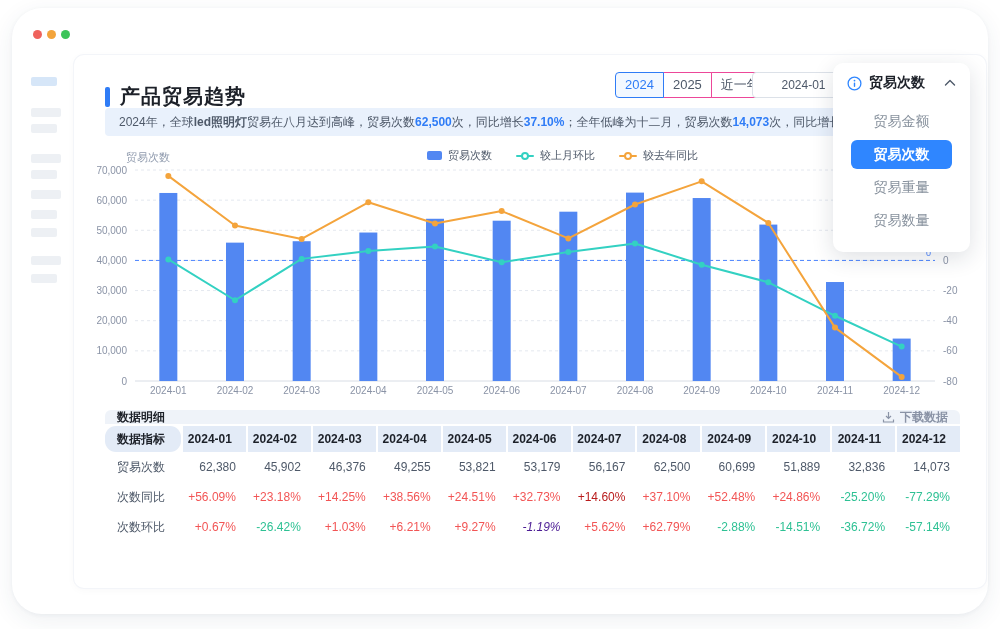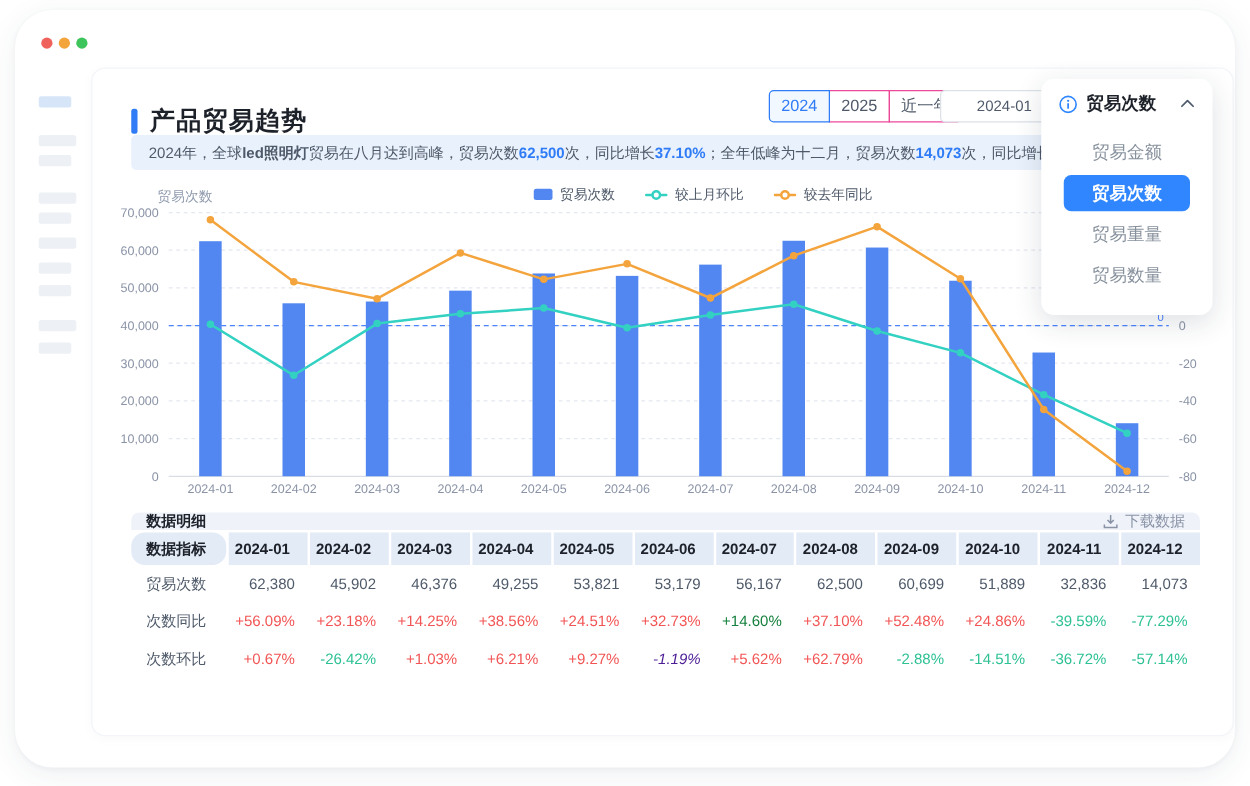--- a/index.html
+++ b/index.html
@@ -57,21 +57,21 @@
   .lg-line { width:18px; height:10px; position:relative; }
   .lg-line i { position:absolute; left:0; right:0; top:4px; height:2px; border-radius:1px; }
   .lg-line b { position:absolute; left:5px; top:1px; width:8px; height:8px; border-radius:50%;
                background:#fff; border:2px solid; }
 
   
   .table-wrap { position:absolute; left:31px; top:355px; width:855px; font-size:12px; }
   .tbl-title { height:14px; background:#EFF3F9; border-radius:6px 6px 0 0;
                display:flex; align-items:center; padding:0 12px; font-weight:700; color:#1D2129; }
   .download-btn { margin-left:auto; display:flex; align-items:center; gap:5px;
-                  font-weight:400; color:#8A93A6; cursor:pointer; }
+                  font-weight:700; color:#8A93A6; cursor:pointer; }
   .tbl-head, .tbl-row { display:grid; grid-template-columns:76px repeat(12, 1fr); gap:2px; }
   .tbl-head { margin-top:2px; }
   .tbl-head > div { background:#E3EBF7; height:26px; line-height:26px; font-weight:700;
                     color:#1D2129; text-align:right; padding-right:14px; }
   .tbl-head > div:first-child { text-align:left; padding:0 0 0 12px;border-radius:11px; }
   .tbl-row { height:30px; align-items:center; background:#fff; }
   .tbl-row > div { text-align:right; padding-right:10px; color:#4E5969; }
   .tbl-row > div:first-child { text-align:left; padding:0 0 0 12px; }
 
   
@@ -277,25 +277,25 @@
             <div>14,073</div>
           </div>
           <div class="tbl-row">
             <div>次数同比</div>
             <div style="color: rgb(242, 85, 85);">+56.09%</div>
             <div style="color: rgb(242, 85, 85);">+23.18%</div>
             <div style="color: rgb(242, 85, 85);">+14.25%</div>
             <div style="color: rgb(242, 85, 85);">+38.56%</div>
             <div style="color: rgb(242, 85, 85);">+24.51%</div>
             <div style="color: rgb(242, 85, 85);">+32.73%</div>
-            <div style="color: #15803d;">+14.60%</div>
+            <div style="color: #b91c1c;">+14.60%</div>
             <div style="color: rgb(242, 85, 85);">+37.10%</div>
             <div style="color: rgb(242, 85, 85);">+52.48%</div>
             <div style="color: rgb(242, 85, 85);">+24.86%</div>
-            <div style="color: rgb(46, 193, 148);">-39.59%</div>
+            <div style="color: rgb(46, 193, 148);">-25.20%</div>
             <div style="color: rgb(46, 193, 148);">-77.29%</div>
           </div>
           <div class="tbl-row">
             <div>次数环比</div>
             <div style="color: rgb(242, 85, 85);">+0.67%</div>
             <div style="color: rgb(46, 193, 148);">-26.42%</div>
             <div style="color: rgb(242, 85, 85);">+1.03%</div>
             <div style="color: rgb(242, 85, 85);">+6.21%</div>
             <div style="color: rgb(242, 85, 85);">+9.27%</div>
             <div style="color: #4c1d95; font-style: italic;">-1.19%</div>

